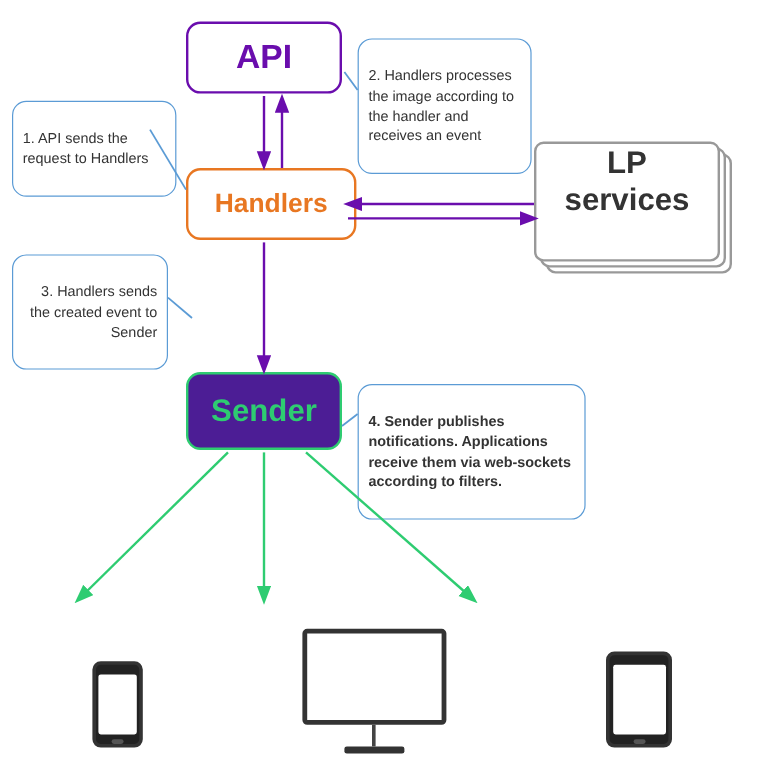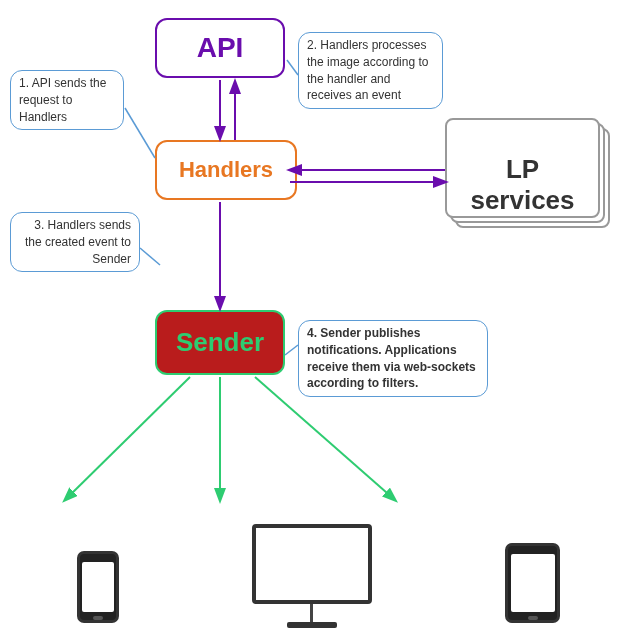--- a/index.html
+++ b/index.html
@@ -47,57 +47,57 @@
       background: white;
     }
     .sender-box {
       left: 155px;
       top: 310px;
       width: 130px;
       height: 65px;
       border: 2px solid #2ecc71;
       color: #2ecc71;
       font-size: 26px;
-      background: #b91c1c;
+      background: #4c1d95;
     }
     
     .lp-stack {
       position: absolute;
       left: 445px;
       top: 118px;
       width: 165px;
       height: 110px;
     }
     .lp-card {
       position: absolute;
       border: 2px solid #999;
       border-radius: 8px;
       background: white;
     }
     .lp-card-1 { top: 10px; left: 10px; width: 155px; height: 100px; }
     .lp-card-2 { top: 5px; left: 5px; width: 155px; height: 100px; }
     .lp-card-3 { top: 0px; left: 0px; width: 155px; height: 100px;
-      display: flex; align-items: flex-end; justify-content: center;
+      display: flex; align-items: flex-start; justify-content: center;
       font-size: 28px; font-weight: bold; color: #333;
     }
     
     .callout {
       position: absolute;
       border: 1.5px solid #5b9bd5;
       border-radius: 12px;
       background: white;
       font-size: 12px;
       color: #333;
-      padding: 4px 8px;
+      padding: 22px 8px;
       line-height: 1.4;
     }
     .callout-1 {
       left: 10px;
-      top: 70px;
-      width: 114px;
+      top: 84px;
+      width: 137px;
     }
     .callout-2 {
       left: 298px;
       top: 32px;
       width: 145px;
     }
     .callout-3 {
       left: 10px;
       top: 212px;
       width: 130px;

